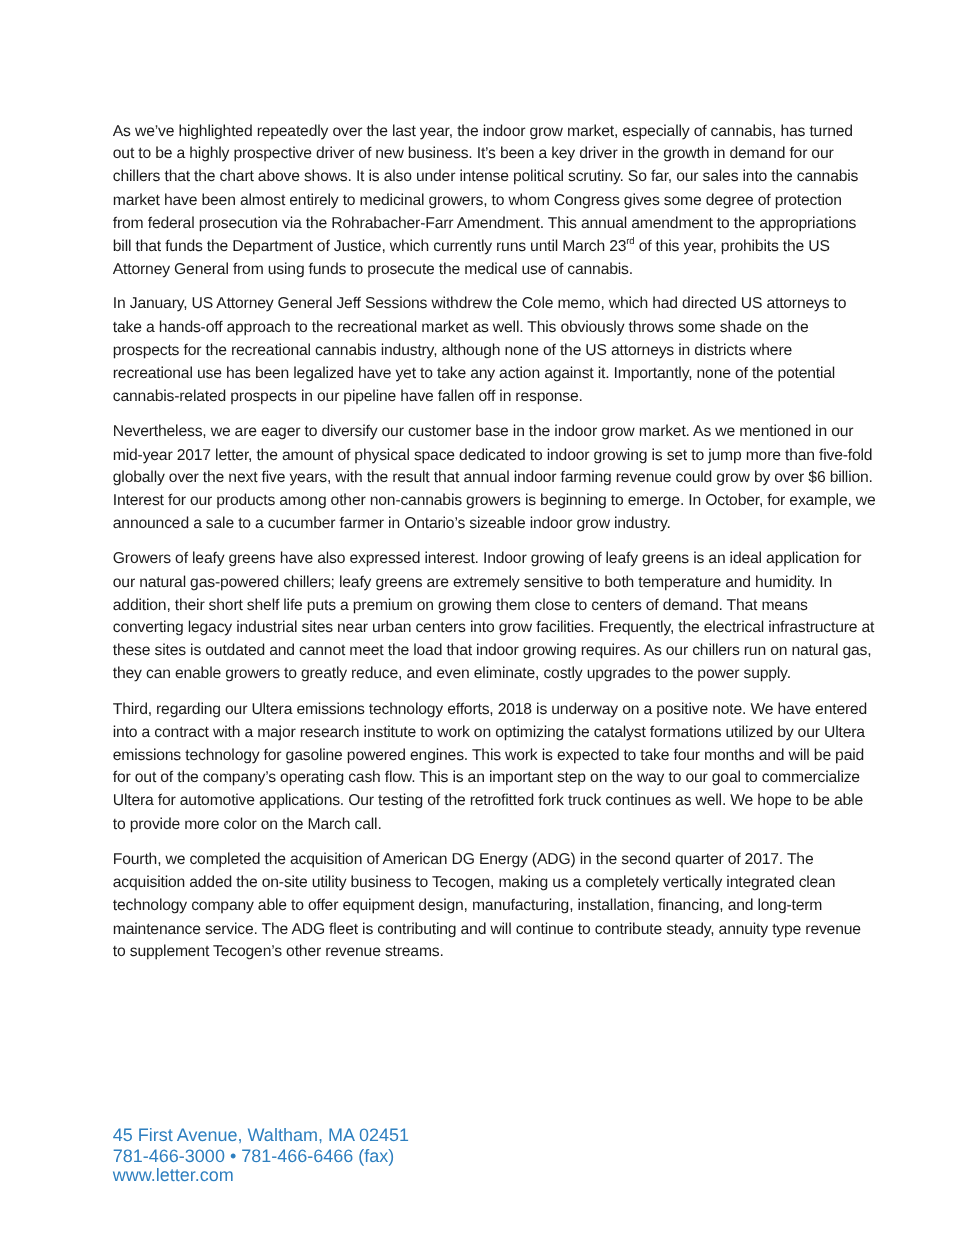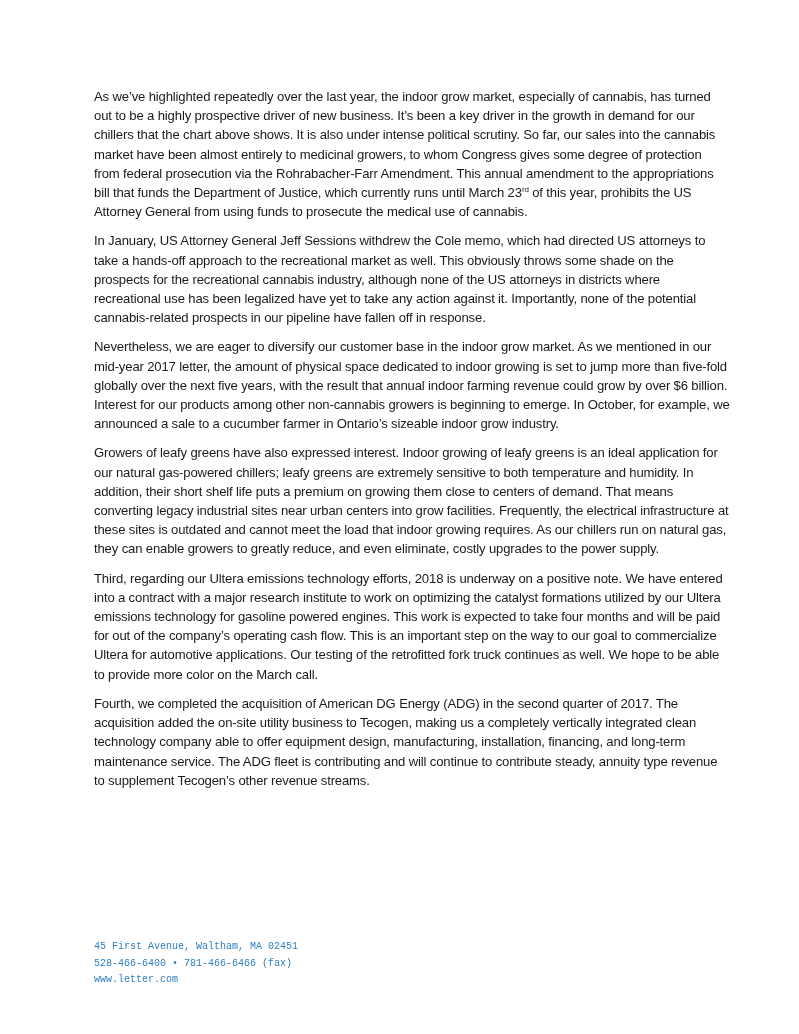--- a/index.html
+++ b/index.html
@@ -1,40 +1,40 @@
 <!DOCTYPE html>
 <html><head>
   <meta charset="utf-8">
   <style>
     html, body { margin: 0; padding: 0; background: #ffffff; }
     body { width: 799px; height: 1034px; position: relative; overflow: hidden; }
     .page {
-      position: absolute; left: 94px; top: 87px; width: 636px;
+      position: absolute; left: 94px; top: 99px; width: 636px;
       font-family: "Liberation Sans", sans-serif;
       font-size: 13.1px; line-height: 19.2px; color: #1a1a1a;
       letter-spacing: -0.15px;
     }
     .page p { margin: 0 0 10px 0; }
     sup { font-size: 8px; line-height: 0; vertical-align: super; }
     .footer {
       position: absolute; left: 94px; top: 939px;
-      font-family: Liberation Mono, monospace;
-      font-size: 10px; line-height: 16.5px; color: #2e7fbf;
+      font-family: Liberation Sans, sans-serif;
+      font-size: 15px; line-height: 16.5px; color: #2e7fbf;
     }
     .footer div { margin: 0; }
   </style>
 </head>
 <body>
 
 <div class="page">
   <p><span>As we’ve highlighted repeatedly over the last year, the indoor grow market, especially of cannabis, has turned out to be a highly prospective driver of new business. It’s been a key driver in the growth in demand for our chillers that the chart above shows. It is also under intense political scrutiny. So far, our sales into the cannabis market have been almost entirely to medicinal growers, to whom Congress gives some degree of protection from federal prosecution via the Rohrabacher-Farr Amendment. This annual amendment to the appropriations bill that funds the Department of Justice, which currently runs until March 23</span><sup>rd</sup><span> of this year, prohibits the US Attorney General from using funds to prosecute the medical use of cannabis.</span></p>
   <p>In January, US Attorney General Jeff Sessions withdrew the Cole memo, which had directed US attorneys to take a hands-off approach to the recreational market as well. This obviously throws some shade on the prospects for the recreational cannabis industry, although none of the US attorneys in districts where recreational use has been legalized have yet to take any action against it. Importantly, none of the potential cannabis-related prospects in our pipeline have fallen off in response.</p>
   <p>Nevertheless, we are eager to diversify our customer base in the indoor grow market. As we mentioned in our mid-year 2017 letter, the amount of physical space dedicated to indoor growing is set to jump more than five-fold globally over the next five years, with the result that annual indoor farming revenue could grow by over $6 billion. Interest for our products among other non-cannabis growers is beginning to emerge. In October, for example, we announced a sale to a cucumber farmer in Ontario’s sizeable indoor grow industry.</p>
   <p>Growers of leafy greens have also expressed interest. Indoor growing of leafy greens is an ideal application for our natural gas-powered chillers; leafy greens are extremely sensitive to both temperature and humidity. In addition, their short shelf life puts a premium on growing them close to centers of demand. That means converting legacy industrial sites near urban centers into grow facilities. Frequently, the electrical infrastructure at these sites is outdated and cannot meet the load that indoor growing requires. As our chillers run on natural gas, they can enable growers to greatly reduce, and even eliminate, costly upgrades to the power supply.</p>
   <p>Third, regarding our Ultera emissions technology efforts, 2018 is underway on a positive note. We have entered into a contract with a major research institute to work on optimizing the catalyst formations utilized by our Ultera emissions technology for gasoline powered engines. This work is expected to take four months and will be paid for out of the company’s operating cash flow. This is an important step on the way to our goal to commercialize Ultera for automotive applications. Our testing of the retrofitted fork truck continues as well. We hope to be able to provide more color on the March call.</p>
   <p>Fourth, we completed the acquisition of American DG Energy (ADG) in the second quarter of 2017.  The acquisition added the on-site utility business to Tecogen, making us a completely vertically integrated clean technology company able to offer equipment design, manufacturing, installation, financing, and long-term maintenance service. The ADG fleet is contributing and will continue to contribute steady, annuity type revenue to supplement Tecogen’s other revenue streams.</p>
 </div>
 
 <div class="footer">
   <div>45 First Avenue, Waltham, MA  02451</div>
-  <div>528-466-6400 • 781-466-6466 (fax)</div>
+  <div>781-466-3000 • 781-466-6466 (fax)</div>
   <div>www.letter.com</div>
 </div>
 
 </body></html>

